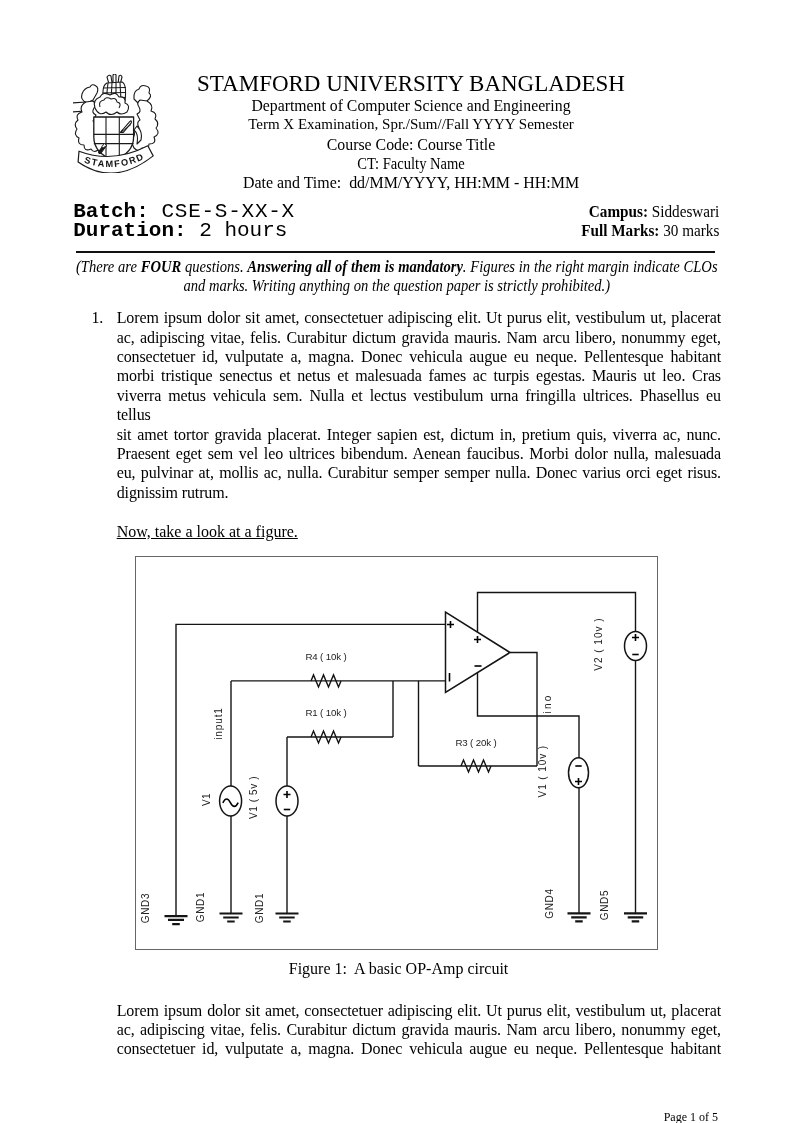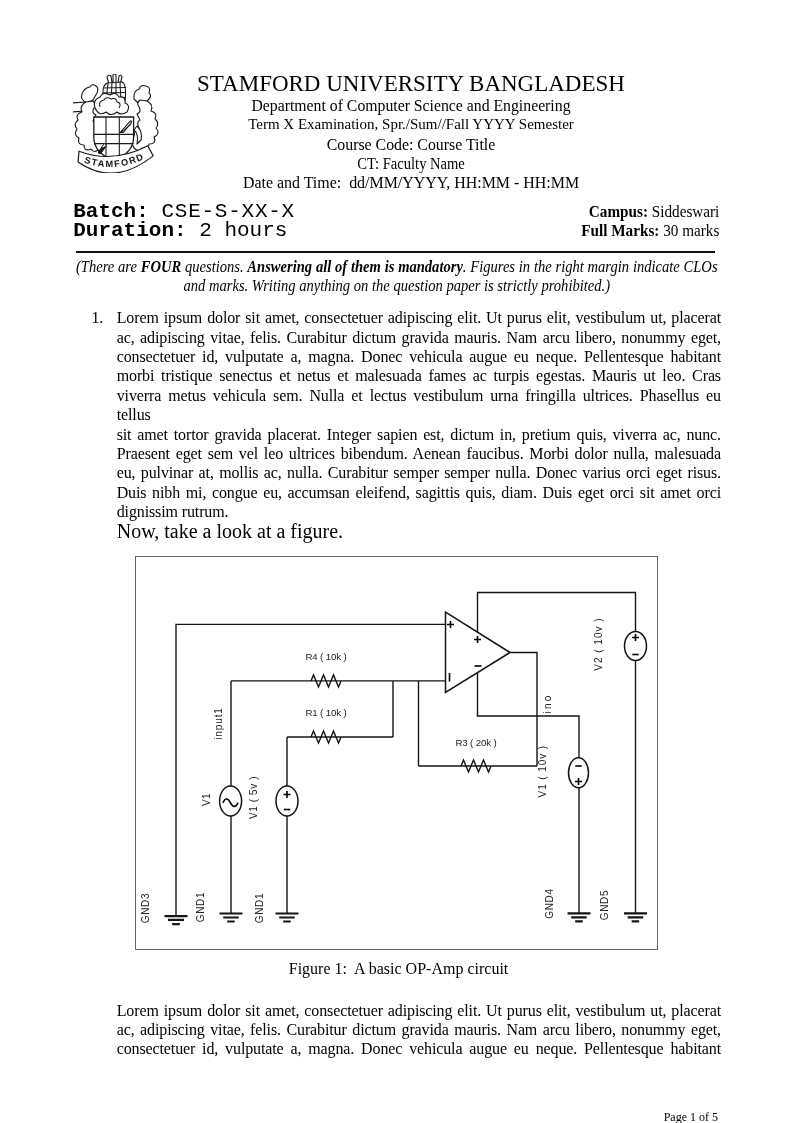--- a/index.html
+++ b/index.html
@@ -35,25 +35,24 @@
 <div class="abs jp" style="left:91.4px;top:308.2px;">1.</div>
 <div class="abs jp" style="left:116.7px;top:308.2px;width:604.3px;">
 <div class="jl">Lorem ipsum dolor sit amet, consectetuer adipiscing elit. Ut purus elit, vestibulum ut, placerat</div>
 <div class="jl">ac, adipiscing vitae, felis. Curabitur dictum gravida mauris. Nam arcu libero, nonummy eget,</div>
 <div class="jl">consectetuer id, vulputate a, magna. Donec vehicula augue eu neque. Pellentesque habitant</div>
 <div class="jl">morbi tristique senectus et netus et malesuada fames ac turpis egestas. Mauris ut leo. Cras</div>
 <div class="jl">viverra metus vehicula sem. Nulla et lectus vestibulum urna fringilla ultrices. Phasellus eu tellus</div>
 <div class="jl">sit amet tortor gravida placerat. Integer sapien est, dictum in, pretium quis, viverra ac, nunc.</div>
 <div class="jl">Praesent eget sem vel leo ultrices bibendum. Aenean faucibus. Morbi dolor nulla, malesuada</div>
 <div class="jl">eu, pulvinar at, mollis ac, nulla. Curabitur semper semper nulla. Donec varius orci eget risus.</div>
-<div class="jl">Duis nibh mi, congue eu, accumsan eleifend, sagittis quis, diam. Duis eget orci sit amet orci</div>
 <div>dignissim rutrum.</div>
 </div>
 
-<div class="abs" style="left:116.7px;top:522.1px;font-size:20px;line-height:19.4px;">Now, take a look at a figure.</div>
+<div class="abs" style="left:116.7px;top:522.1px;font-size:16px;line-height:19.4px;text-decoration:underline;">Now, take a look at a figure.</div>
 
 <div class="abs" style="left:135px;top:556px;">
 <svg width="523" height="394" viewBox="0 0 523 394">
 <rect x="0.5" y="0.5" width="522" height="393" fill="none" stroke="#666" stroke-width="1"></rect>
 <g fill="none" stroke="#141414" stroke-width="1.4">
 
 <polyline points="342.5,76.4 342.5,36.5 500.5,36.5 500.5,75.5"></polyline>
 
 <line x1="500.5" y1="104.5" x2="500.5" y2="357.3"></line>
 

